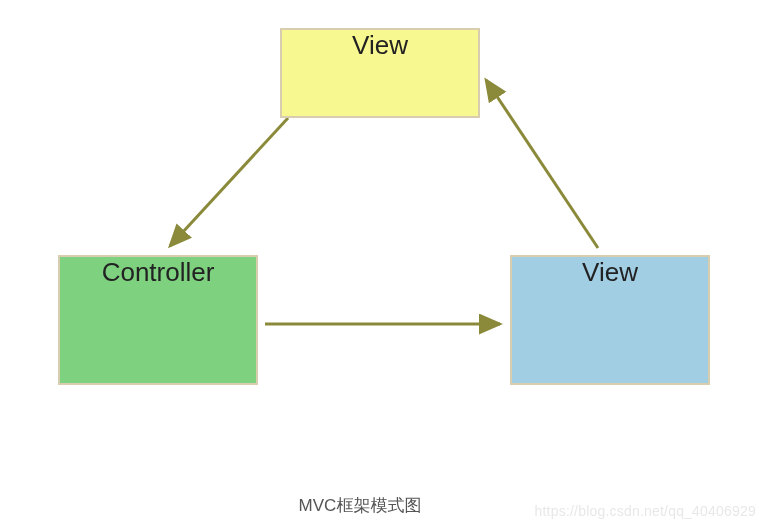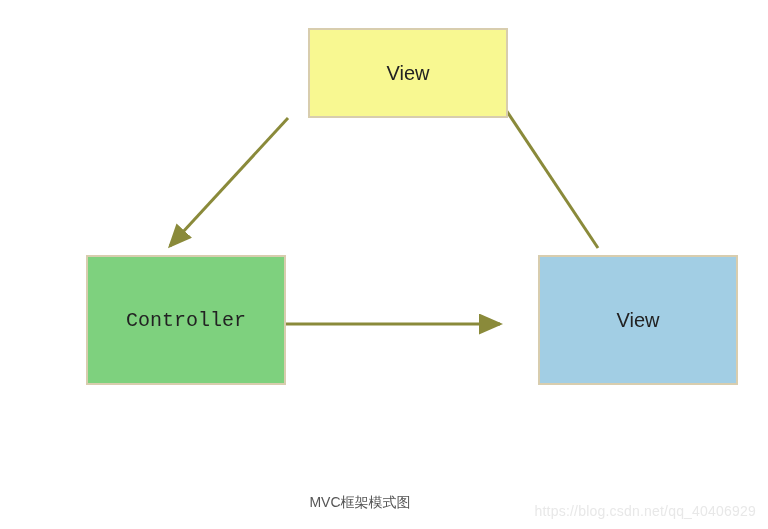--- a/index.html
+++ b/index.html
@@ -15,41 +15,39 @@
       position: absolute;
       top: 0;
       left: 0;
       width: 768px;
       height: 480px;
     }
     .box {
       position: absolute;
       border: 2px solid #d8cdae;
       display: flex;
-      align-items: center;
+      align-items: flex-start;
       justify-content: center;
-      font-size: 20px;
+      font-size: 26px;
       color: #222;
       font-weight: 400;
-      margin-left: 28px;
     }
     .box-view {
       left: 280px;
       top: 28px;
       width: 200px;
       height: 90px;
       background: #f8f891;
     }
     .box-controller {
       left: 58px;
       top: 255px;
       width: 200px;
       height: 130px;
       background: #7ed17e;
-      font-family: Liberation Mono, monospace;
     }
     .box-model {
       left: 510px;
       top: 255px;
       width: 200px;
       height: 130px;
       background: #a2cee4;
     }
     .arrow-svg {
       position: absolute;
@@ -59,21 +57,21 @@
       height: 480px;
       pointer-events: none;
     }
     .caption {
       position: absolute;
       top: 494px;
       left: 0;
       width: 720px;
       text-align: center;
       font-family: "Microsoft YaHei", "PingFang SC", Arial, sans-serif;
-      font-size: 14px;
+      font-size: 17px;
       color: #555;
     }
     .watermark {
       position: absolute;
       right: 12px;
       bottom: 10px;
       font-family: Arial, sans-serif;
       font-size: 14px;
       color: #e8e8e8;
       letter-spacing: 0.2px;

